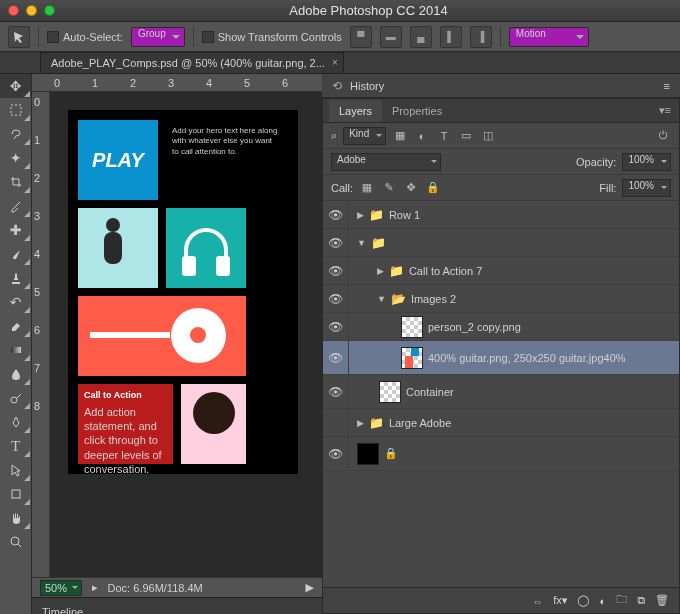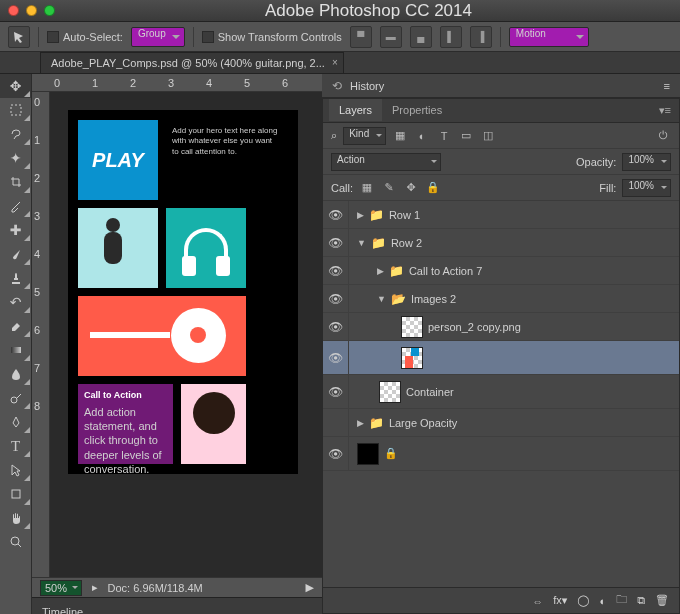--- a/index.html
+++ b/index.html
@@ -2,21 +2,21 @@
 <html><head>
 <meta charset="utf-8">
 <style>
 *{box-sizing:border-box;margin:0;padding:0;font-family:"Lucida Grande","Segoe UI",sans-serif;font-size:11px;color:#d0d0d0;-webkit-user-select:none;user-select:none}
 body{background:#535353;width:680px;height:614px;overflow:hidden;position:relative}
 
 .titlebar{height:22px;background:linear-gradient(#4d4d4d,#3a3a3a);display:flex;align-items:center;padding:0 8px;border-bottom:1px solid #222}
 .traffic{display:flex;gap:7px;margin-right:10px}
 .traffic span{width:11px;height:11px;border-radius:50%;border:1px solid rgba(0,0,0,.35)}
 .tr-r{background:#ff5f57}.tr-y{background:#ffbd2e}.tr-g{background:#28c940}
-.titlebar .title{flex:1;text-align:center;font-size:17px;color:#e0e0e0}
+.titlebar .title{flex:1;text-align:center;font-size:13px;color:#e0e0e0}
 
 .options{height:30px;background:#535353;display:flex;align-items:center;gap:8px;padding:0 8px;border-bottom:1px solid #2b2b2b}
 .opt-sel{background:#a21caf;border:1px solid #2a2a2a;height:20px;padding:0 18px 0 6px;font-size:10px;border-radius:2px;position:relative}
 .opt-sel::after{content:"";position:absolute;right:4px;top:7px;border:4px solid transparent;border-top-color:#aaa}
 .chk{width:12px;height:12px;border:1px solid #2a2a2a;background:#3b3b3b;margin-right:4px}
 .iconbtn{width:22px;height:22px;background:#474747;border:1px solid #333;display:flex;align-items:center;justify-content:center;border-radius:2px;color:#999;font-size:10px}
 .sep{width:1px;height:20px;background:#3a3a3a}
 
 .tabs{height:22px;background:#3b3b3b;display:flex;align-items:center;padding-left:40px;border-bottom:1px solid #222}
 .tab{background:#373737;padding:4px 18px 4px 10px;font-size:11px;color:#ddd;border:1px solid #222;border-bottom:none;position:relative}
@@ -43,35 +43,35 @@
 .head{width:14px;height:14px;background:#2a2a2a;border-radius:50%;position:absolute;top:10px;left:28px}
 .body{width:18px;height:32px;background:#2a2a2a;border-radius:8px;position:absolute;top:24px;left:26px}
 .headphones{background:#17b1aa;position:relative}
 .hp{width:44px;height:30px;border:4px solid #fff;border-bottom:none;border-radius:22px 22px 0 0;position:absolute;top:20px;left:18px}
 .hp::before,.hp::after{content:"";width:14px;height:20px;background:#fff;border-radius:3px;position:absolute;bottom:-18px}
 .hp::before{left:-6px}.hp::after{right:-6px}
 .guitar{background:#ff5b49;position:relative;width:168px}
 .gbody{width:55px;height:55px;background:#fff;border-radius:50%;position:absolute;right:20px;top:12px}
 .gbody::after{content:"";width:16px;height:16px;background:#ff5b49;border-radius:50%;position:absolute;top:19px;left:19px}
 .gneck{width:80px;height:6px;background:#fff;position:absolute;top:36px;left:12px}
-.cta{width:95px;height:80px;background:#701a75;color:#ccc;font-size:7px;padding:6px;line-height:1.3}
+.cta{width:95px;height:80px;background:#b91c1c;color:#ccc;font-size:7px;padding:6px;line-height:1.3}
 .cta b{font-size:9px;color:#fff;display:block;margin-bottom:3px}
 .hair{background:#ffd1e0;position:relative;width:65px}
 .afro{width:42px;height:42px;background:#2a1a12;border-radius:50%;position:absolute;top:8px;left:12px}
 .status{height:20px;background:#535353;display:flex;align-items:center;padding:0 8px;gap:10px;font-size:10px;color:#ccc;border-top:1px solid #333}
 .status .sel{background:#14532d;border:1px solid #2a2a2a;padding:1px 14px 1px 4px;position:relative}
 .status .sel::after{content:"";position:absolute;right:3px;top:5px;border:3px solid transparent;border-top-color:#aaa}
 .timeline{height:14px;background:#3b3b3b;border-top:1px solid #222;padding:8px 10px;font-size:11px}
 
 .panels{flex:1;background:#535353;display:flex;flex-direction:column}
 .history{height:24px;background:#434343;display:flex;align-items:center;padding:0 10px;border-bottom:1px solid #2a2a2a;font-size:11px;color:#ccc;gap:8px}
 .history .hicon{color:#aaa;font-size:12px}
 .history .fill{flex:1}
 .layers{flex:1;background:#474747;display:flex;flex-direction:column;border:1px solid #2a2a2a}
-.ptabs{height:24px;background:#3c3c3c;display:flex;align-items:flex-start;border-bottom:1px solid #2a2a2a}
+.ptabs{height:24px;background:#3c3c3c;display:flex;align-items:center;border-bottom:1px solid #2a2a2a}
 .ptab{padding:5px 10px;font-size:11px;color:#aaa}
 .ptab.active{background:#474747;color:#ddd}
 .ptabs .fill{flex:1}
 .ptabs .menu{padding:5px 8px;color:#aaa}
 .prow{height:26px;display:flex;align-items:center;gap:6px;padding:0 8px;border-bottom:1px solid #3b3b3b;font-size:10px}
 .prow .sel{background:#3b3b3b;border:1px solid #2a2a2a;height:18px;padding:0 16px 0 5px;position:relative;font-size:10px}
 .prow .sel::after{content:"";position:absolute;right:3px;top:6px;border:3px solid transparent;border-top-color:#aaa}
 .picon{width:16px;height:16px;display:flex;align-items:center;justify-content:center;color:#bbb;font-size:11px}
 .prow .fill{flex:1}
 .layertree{flex:1;overflow:auto}
@@ -332,21 +332,21 @@
         <span class="picon">▦</span>
         <span class="picon">◐</span>
         <span class="picon">T</span>
         <span class="picon">▭</span>
         <span class="picon">◫</span>
         <span class="fill"></span>
         <span class="picon">⏻</span>
       </div>
 
       <div class="prow">
-        <div class="sel" style="min-width:110px">Action</div>
+        <div class="sel" style="min-width:110px">Adobe</div>
         <span class="fill"></span>
         <span>Opacity:</span>
         <div class="sel">100%</div>
       </div>
 
       <div class="prow">
         <span>Call:</span>
         <span class="picon">▦</span>
         <span class="picon">✎</span>
         <span class="picon">✥</span>
@@ -363,21 +363,20 @@
             <span class="disc">▶</span>
             <span class="folder">📁</span>
             <span class="lname">Row 1</span>
           </div>
         </div>
         <div class="lrow">
           <div class="eye">👁</div>
           <div class="lcontent" style="padding-left:8px">
             <span class="disc">▼</span>
             <span class="folder">📁</span>
-            <span class="lname">Row 2</span>
           </div>
         </div>
         <div class="lrow">
           <div class="eye">👁</div>
           <div class="lcontent" style="padding-left:28px">
             <span class="disc">▶</span>
             <span class="folder">📁</span>
             <span class="lname">Call to Action 7</span>
           </div>
         </div>
@@ -396,35 +395,36 @@
             <span class="lname">person_2 copy.png</span>
           </div>
         </div>
         <div class="lrow sel" style="height:34px">
           <div class="eye">👁</div>
           <div class="lcontent" style="padding-left:52px">
             <div class="thumb">
                 <div class="stripe"></div>
                 <div class="stripe2"></div>
               </div>
+            <span class="lname">400% guitar.png, 250x250 guitar.jpg40%</span>
           </div>
         </div>
         <div class="lrow" style="height:34px">
           <div class="eye">👁</div>
           <div class="lcontent" style="padding-left:30px">
             <div class="thumb"></div>
             <span class="lname">Container</span>
           </div>
         </div>
         <div class="lrow">
           <div class="eye"></div>
           <div class="lcontent" style="padding-left:8px">
             <span class="disc">▶</span>
             <span class="folder">📁</span>
-            <span class="lname">Large Opacity</span>
+            <span class="lname">Large Adobe</span>
           </div>
         </div>
         <div class="lrow" style="height:34px">
           <div class="eye">👁</div>
           <div class="lcontent" style="padding-left:8px">
             <div class="thumb bg"></div>
             <span class="lock">🔒</span>
           </div>
         </div>
       </div>

